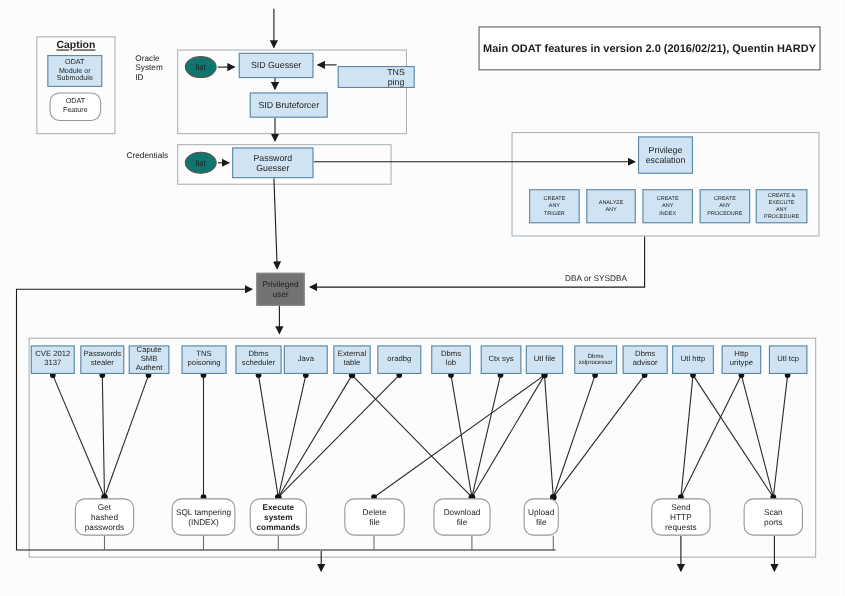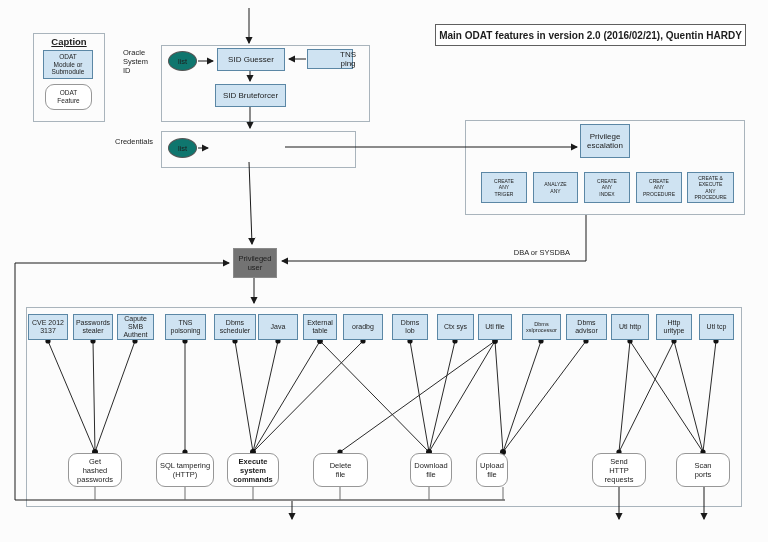--- a/index.html
+++ b/index.html
@@ -120,42 +120,44 @@
         <circle cx="185" cy="452" r="2.6"></circle>
       <circle cx="253" cy="452" r="3"></circle>
         <circle cx="340" cy="452" r="2.6"></circle>
       <circle cx="429" cy="452" r="3"></circle>
         <circle cx="503" cy="452" r="3"></circle>
       <circle cx="619" cy="452" r="2.6"></circle>
         <circle cx="703" cy="452" r="2.6"></circle>
     </g>
   </svg>
 
-  <div class="abs center titlebox" style="left:435px; top:24px; width:311px; height:22px;">Main ODAT features in version 2.0 (2016/02/21), Quentin HARDY</div>
+  <div class="abs center titlebox" style="left:435px; top:24px; width:311px; height:40px;">Main ODAT features in version 2.0 (2016/02/21), Quentin HARDY</div>
 
   <div class="abs container-box" style="left:33px; top:33px; width:72px; height:89px;"></div>
   <div class="abs center caption-heading" style="left:33px; top:35px; width:72px; height:13px; z-index:2;">Caption</div>
   <div class="abs center bluebox prewrap" style="left:43px; top:50px; width:50px; height:29px; font-size:6.5px;">ODAT
 Module or
 Submodule</div>
   <div class="abs center featurebox prewrap" style="left:45px; top:84px; width:47px; height:26px; font-size:6.5px;">ODAT
 Feature</div>
 
   <div class="abs container-box" style="left:161px; top:45px; width:209px; height:77px;"></div>
   <div class="abs lbl prewrap" style="left:123px; top:49px; width:38px;">Oracle
 System
 ID</div>
   <div class="abs center ellipse" style="left:168px; top:51px; width:29px; height:20px;">list</div>
   <div class="abs center bluebox" style="left:217px; top:48px; width:68px; height:23px; font-size:8px;">SID Guesser</div>
-  <div class="abs center bluebox" style="left:307px; top:49px; width:46px; height:20px; font-size:8px;padding-left:36px;">TNS ping</div>
-  <div class="abs center bluebox" style="left:215px; top:84px; width:71px; height:23px; font-size:8px;text-align:right;">SID Bruteforcer</div>
+  <div class="abs center bluebox" style="left:307px; top:60px; width:70px; height:20px; font-size:8px;padding-left:36px;">TNS ping</div>
+  <div class="abs center bluebox" style="left:227px; top:84px; width:71px; height:23px; font-size:8px;text-align:right;">SID Bruteforcer</div>
 
   <div class="abs container-box" style="left:161px; top:131px; width:195px; height:37px;"></div>
   <div class="abs lbl" style="left:115px; top:138px; width:46px;">Credentials</div>
   <div class="abs center ellipse" style="left:168px; top:138px; width:29px; height:20px;">list</div>
+  <div class="abs center bluebox prewrap" style="left:211px; top:134px; width:74px; height:28px; font-size:8px;">Password
+Guesser</div>
 
   <div class="abs container-box" style="left:465px; top:120px; width:280px; height:95px;"></div>
   <div class="abs center bluebox prewrap" style="left:580px; top:124px; width:50px; height:34px; font-size:8px;">Privilege
 escalation</div>
   <div class="abs center bluebox prewrap priv" style="left:481px; width:46px;">CREATE
 ANY
 TRIGER</div>
   <div class="abs center bluebox prewrap priv" style="left:533px; width:45px;">ANALYZE
 ANY</div>
   <div class="abs center bluebox prewrap priv" style="left:584px; width:46px;">CREATE
@@ -200,27 +202,27 @@
 advisor</div>
   <div class="abs center bluebox prewrap module" style="left:611px; width:38px;">Utl http</div>
   <div class="abs center bluebox prewrap module" style="left:656px; width:36px;">Http
 uritype</div>
   <div class="abs center bluebox prewrap module" style="left:699px; width:35px;">Utl tcp</div>
 
   <div class="abs center featurebox prewrap feature" style="left:68px;  width:54px;">Get
 hashed
 passwords</div>
   <div class="abs center featurebox prewrap feature" style="left:156px; width:58px;">SQL tampering
-(HTTP)</div>
+(INDEX)</div>
   <div class="abs center featurebox prewrap feature" style="left:227px; width:52px;font-weight:bold;">Execute
 system
 commands</div>
   <div class="abs center featurebox prewrap feature" style="left:313px; width:55px;">Delete
 file</div>
-  <div class="abs center featurebox prewrap feature" style="left:410px; width:42px;">Download
+  <div class="abs center featurebox prewrap feature" style="left:394px; width:52px;">Download
 file</div>
   <div class="abs center featurebox prewrap feature" style="left:476px; width:32px;">Upload
 file</div>
   <div class="abs center featurebox prewrap feature" style="left:592px; width:54px;">Send
 HTTP
 requests</div>
   <div class="abs center featurebox prewrap feature" style="left:676px; width:54px;">Scan
 ports</div>
 
 </div>

